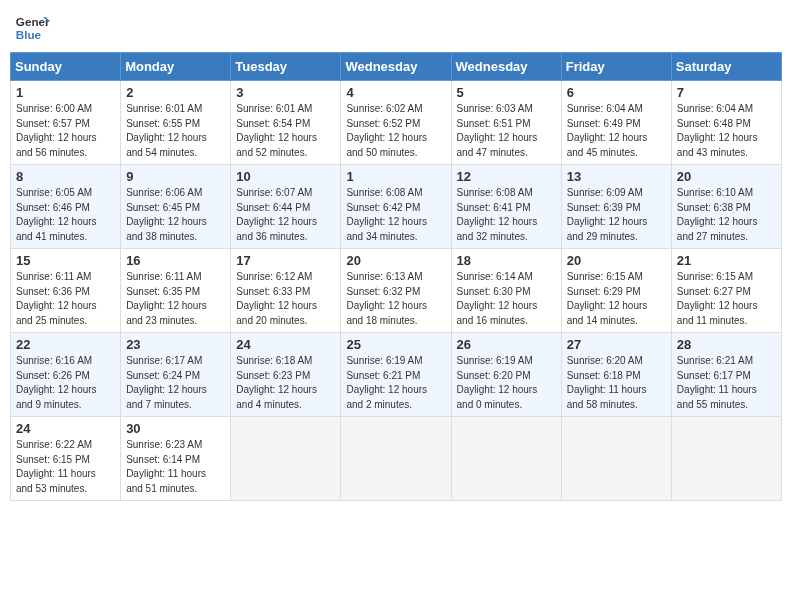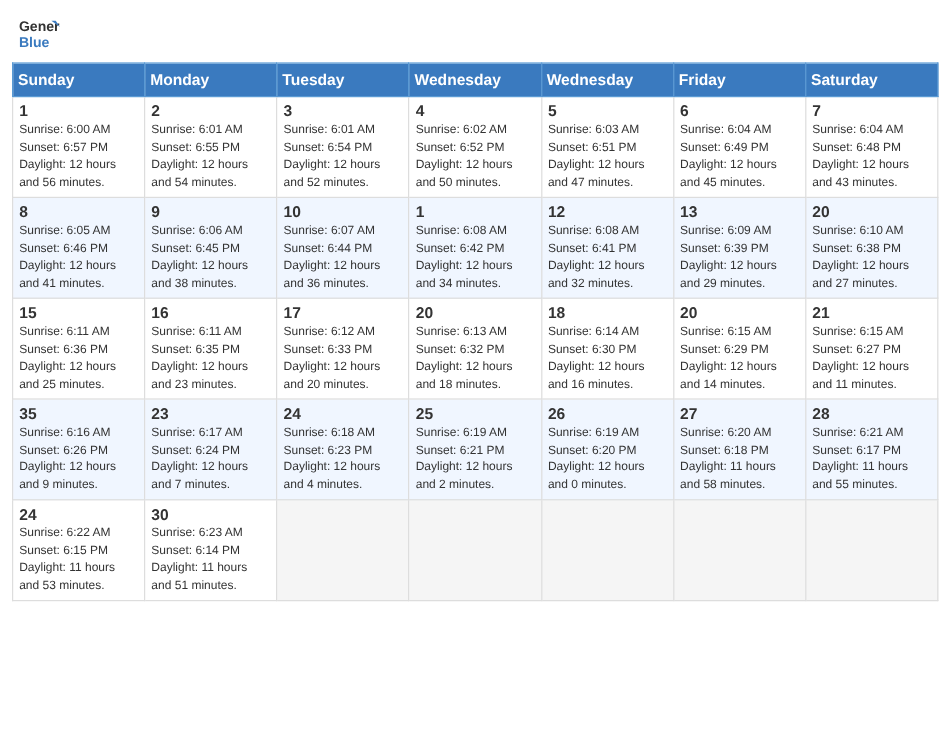--- a/index.html
+++ b/index.html
@@ -195,21 +195,21 @@
           <span class="day-num">20</span>
           <div class="cell-text">Sunrise: 6:15 AM<br>Sunset: 6:29 PM<br>Daylight: 12 hours<br>and 14 minutes.</div>
         </td>
         <td>
           <span class="day-num">21</span>
           <div class="cell-text">Sunrise: 6:15 AM<br>Sunset: 6:27 PM<br>Daylight: 12 hours<br>and 11 minutes.</div>
         </td>
       </tr>
       <tr>
         <td>
-          <span class="day-num">35</span>
+          <span class="day-num">22</span>
           <div class="cell-text">Sunrise: 6:16 AM<br>Sunset: 6:26 PM<br>Daylight: 12 hours<br>and 9 minutes.</div>
         </td>
         <td>
           <span class="day-num">23</span>
           <div class="cell-text">Sunrise: 6:17 AM<br>Sunset: 6:24 PM<br>Daylight: 12 hours<br>and 7 minutes.</div>
         </td>
         <td>
           <span class="day-num">24</span>
           <div class="cell-text">Sunrise: 6:18 AM<br>Sunset: 6:23 PM<br>Daylight: 12 hours<br>and 4 minutes.</div>
         </td>

